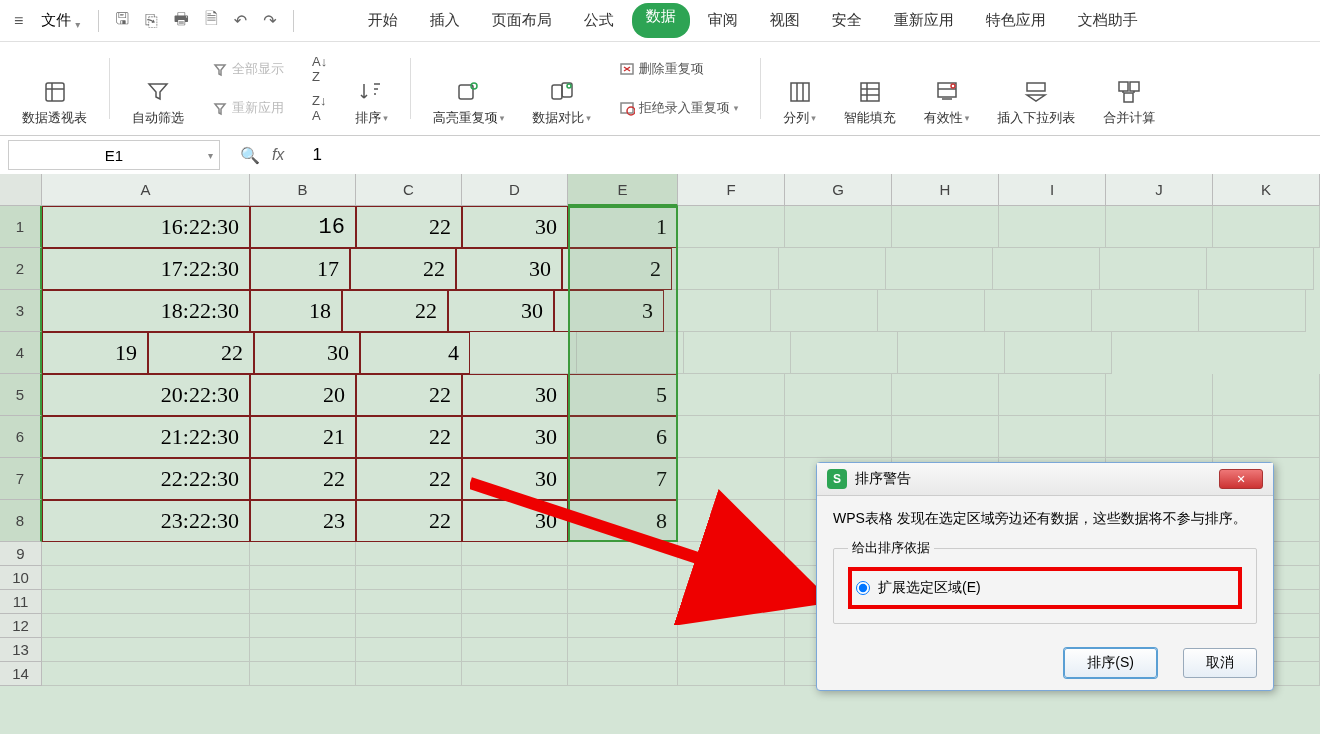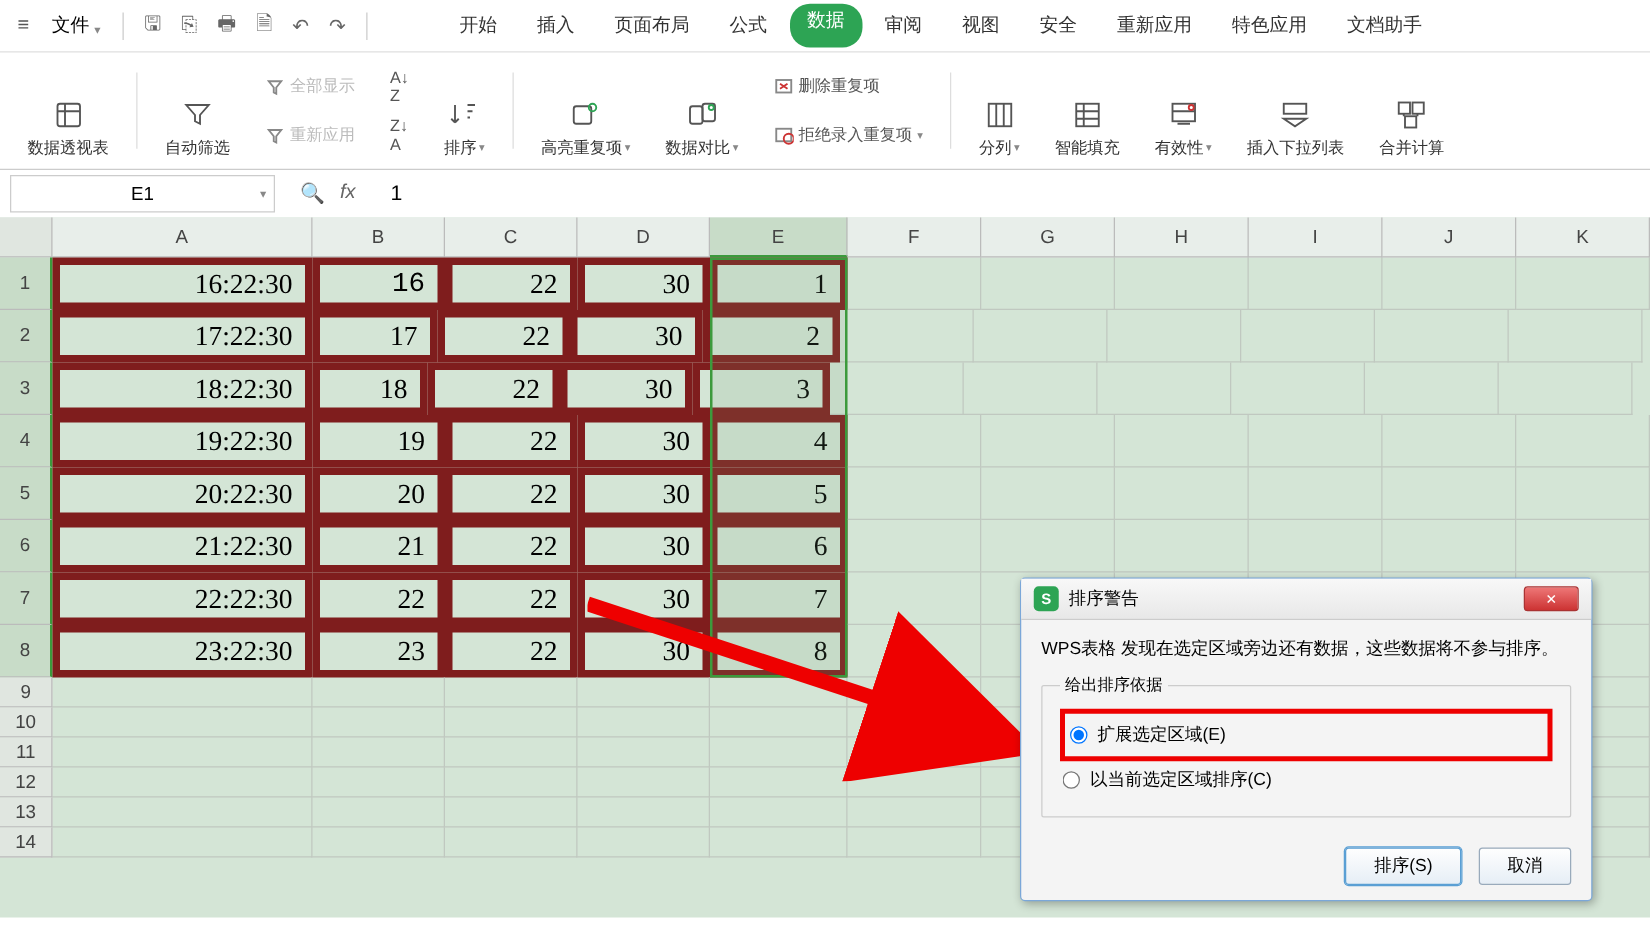--- a/index.html
+++ b/index.html
@@ -37,38 +37,38 @@
 .col-h.sel { background: #c8dcc8; border-bottom: 2px solid #3c9a3c; }
 .grid-body { display: flex; }
 .row-headers { width: 42px; }
 .row-h { height: 42px; border-right: 1px solid #bbb; border-bottom: 1px solid #bbb; display: flex; align-items: center; justify-content: center; font-size: 15px; color: #444; background: #e0e6e0; }
 .row-h.sel { background: #c8dcc8; border-right: 2px solid #3c9a3c; }
 .row-h.small { height: 24px; }
 .cells { position: relative; }
 .cell-row { display: flex; height: 42px; }
 .cell-row.small { height: 24px; }
 .cell { border-right: 1px solid #c0c8c0; border-bottom: 1px solid #c0c8c0; display: flex; align-items: center; justify-content: flex-end; padding: 0 10px; font-size: 22px; font-family: "SimSun", serif; }
-.cell.b { border: 6px solid #7f1d1d; }
+.cell.b { border: 1px solid #7f1d1d; }
 .sel-border { position: absolute; border: 2px solid #3c9a3c; pointer-events: none; top: 0; left: 526px; width: 110px; height: 336px; background: rgba(120,160,120,0.15); }
 
 .arrow { position: absolute; top: 475px; left: 470px; pointer-events: none; }
 
 .dialog { position: absolute; top: 462px; left: 816px; width: 458px; background: #f4f4f4; border: 1px solid #7ba7d8; border-radius: 4px; box-shadow: 2px 2px 8px rgba(0,0,0,0.3); }
 .dialog-title { background: linear-gradient(#f8f8f8,#e8e8e8); padding: 6px 10px; display: flex; align-items: center; gap: 8px; border-bottom: 1px solid #ccc; }
 .dialog-title .logo { width: 20px; height: 20px; background: #2da454; border-radius: 4px; display: flex; align-items: center; justify-content: center; color: #fff; font-size: 12px; font-weight: bold; }
 .dialog-title .t { font-size: 14px; flex: 1; }
 .dialog-title .close-btn { width: 44px; height: 20px; background: linear-gradient(#e77,#c33); border: 1px solid #a33; border-radius: 3px; color: #fff; display: flex; align-items: center; justify-content: center; font-size: 11px; cursor: pointer; }
 .dialog-body { padding: 12px 16px; font-size: 14px; }
 .dialog-body .msg { margin-bottom: 10px; line-height: 1.5; }
 .dialog-body fieldset { border: 1px solid #ccc; padding: 10px 14px 14px; border-radius: 2px; }
 .dialog-body legend { font-size: 13px; padding: 0 4px; }
 .radio-row { display: flex; align-items: center; gap: 8px; padding: 6px 2px; font-size: 14px; }
 .radio-row input { width: 14px; height: 14px; }
 .radio-highlight { border: 4px solid #e00; padding: 2px 140px 2px 2px; }
-.dialog-footer { display: flex; justify-content: flex-end; gap: 14px; padding: 12px 16px; }
+.dialog-footer { display: flex; justify-content: flex-end; gap: 26px; padding: 12px 16px; }
 .btn { padding: 5px 22px; border: 1px solid #9ab; background: linear-gradient(#fefefe,#e6eef6); border-radius: 3px; font-size: 14px; cursor: pointer; }
 .btn.primary { border: 1px solid #5a9fd4; box-shadow: 0 0 0 1px #5a9fd4; }
 
 svg.ic { width: 26px; height: 26px; stroke: #555; fill: none; stroke-width: 1.5; }
 svg.ic-sm { width: 16px; height: 16px; stroke: #888; fill: none; stroke-width: 1.5; }
 </style>
 </head>
 <body>
 
 <div class="menubar">
@@ -309,21 +309,20 @@
           <div class="cell b" style="width: 106px;">30</div>
           <div class="cell b" style="width: 110px;">3</div>
           <div class="cell" style="width: 107px;"></div>
           <div class="cell" style="width: 107px;"></div>
           <div class="cell" style="width: 107px;"></div>
           <div class="cell" style="width: 107px;"></div>
           <div class="cell" style="width: 107px;"></div>
           <div class="cell" style="width: 107px;"></div>
         </div>
         <div class="cell-row">
-          <div class="cell b" style="width: 208px;">19:22:30</div>
           <div class="cell b" style="width: 106px;">19</div>
           <div class="cell b" style="width: 106px;">22</div>
           <div class="cell b" style="width: 106px;">30</div>
           <div class="cell b" style="width: 110px;">4</div>
           <div class="cell" style="width: 107px;"></div>
           <div class="cell" style="width: 107px;"></div>
           <div class="cell" style="width: 107px;"></div>
           <div class="cell" style="width: 107px;"></div>
           <div class="cell" style="width: 107px;"></div>
           <div class="cell" style="width: 107px;"></div>
@@ -480,23 +479,19 @@
   <div class="dialog-body">
     <div class="msg">WPS表格 发现在选定区域旁边还有数据，这些数据将不参与排序。</div>
     <fieldset>
       <legend>给出排序依据</legend>
       <div class="radio-highlight">
         <label class="radio-row">
           <input type="radio" checked="" style="">
           <span>扩展选定区域(E)</span>
         </label>
       </div>
-      <label class="radio-row">
-        <input type="radio" style="">
-        <span>以当前选定区域排序(C)</span>
-      </label>
     </fieldset>
   </div>
   <div class="dialog-footer">
     <button class="btn primary">排序(S)</button>
     <button class="btn">取消</button>
   </div>
 </div>
 
 </body></html>

